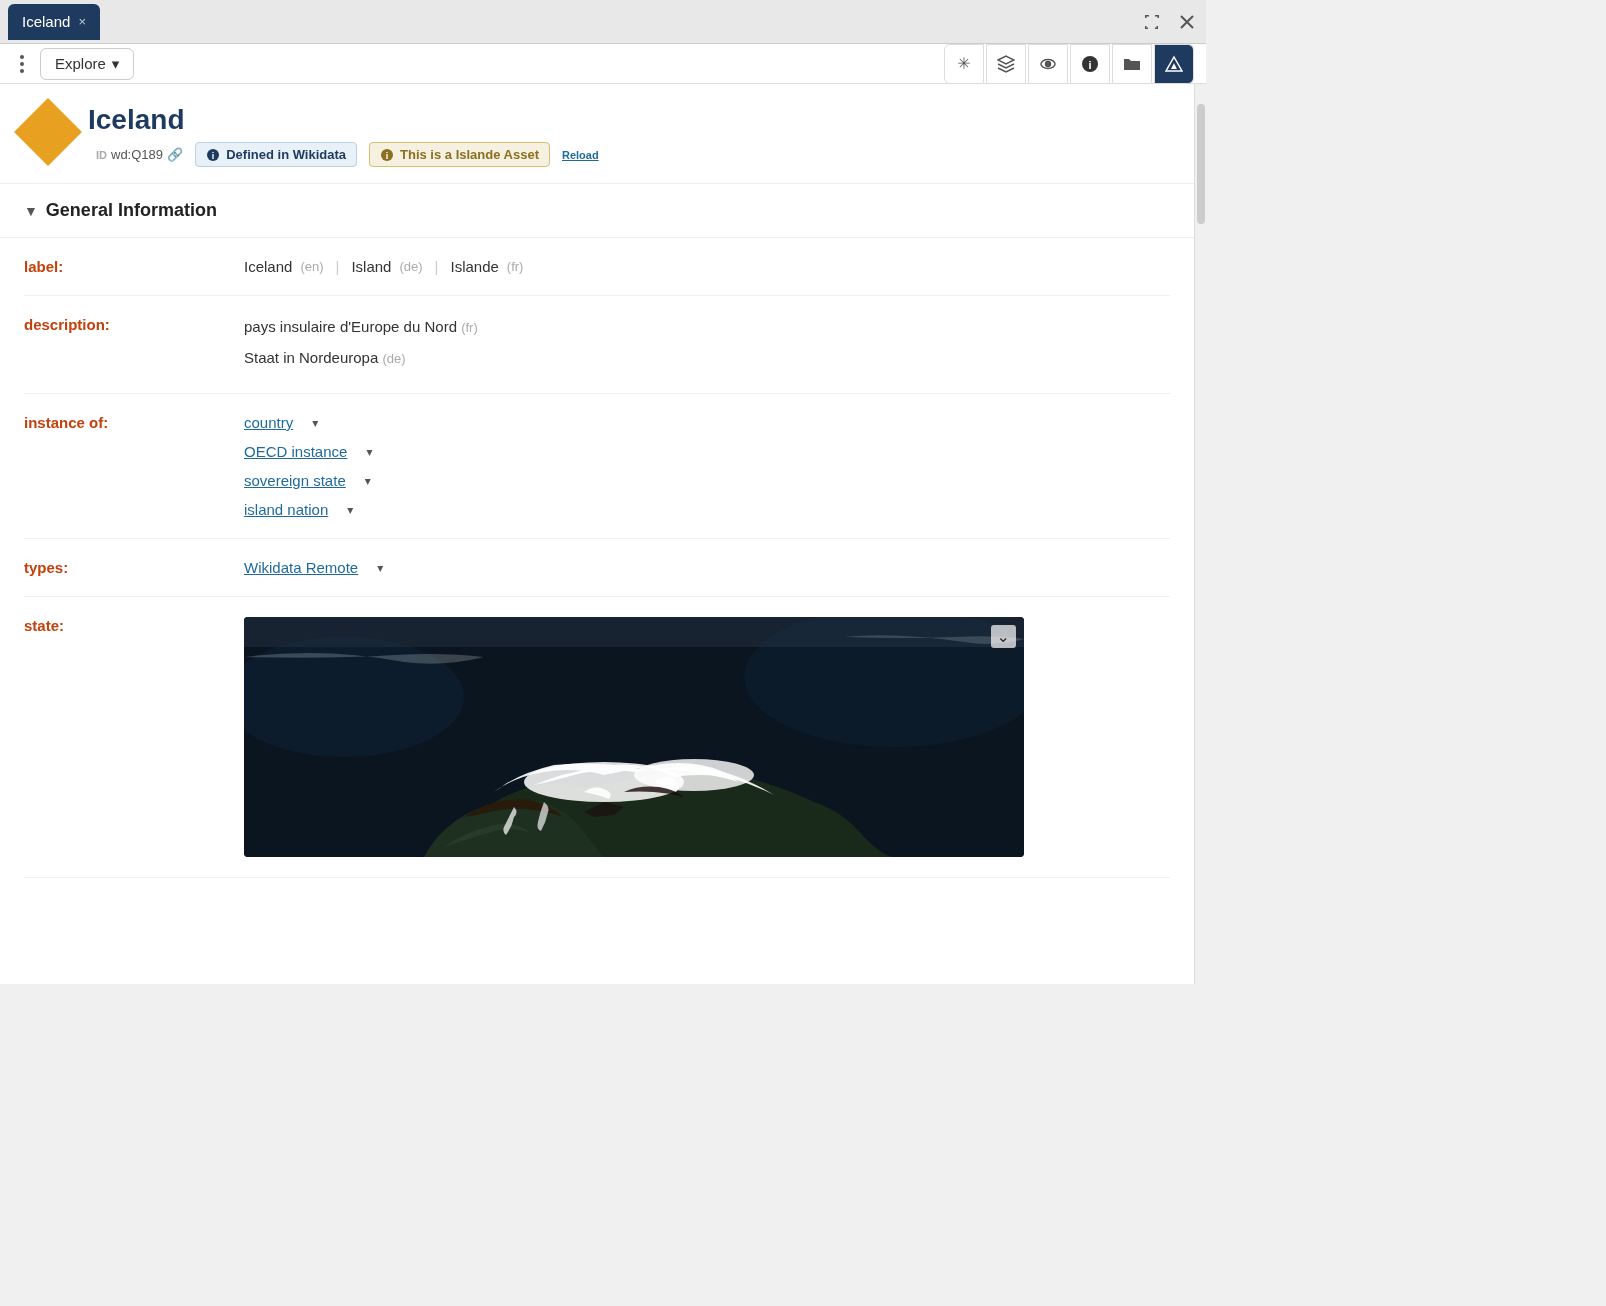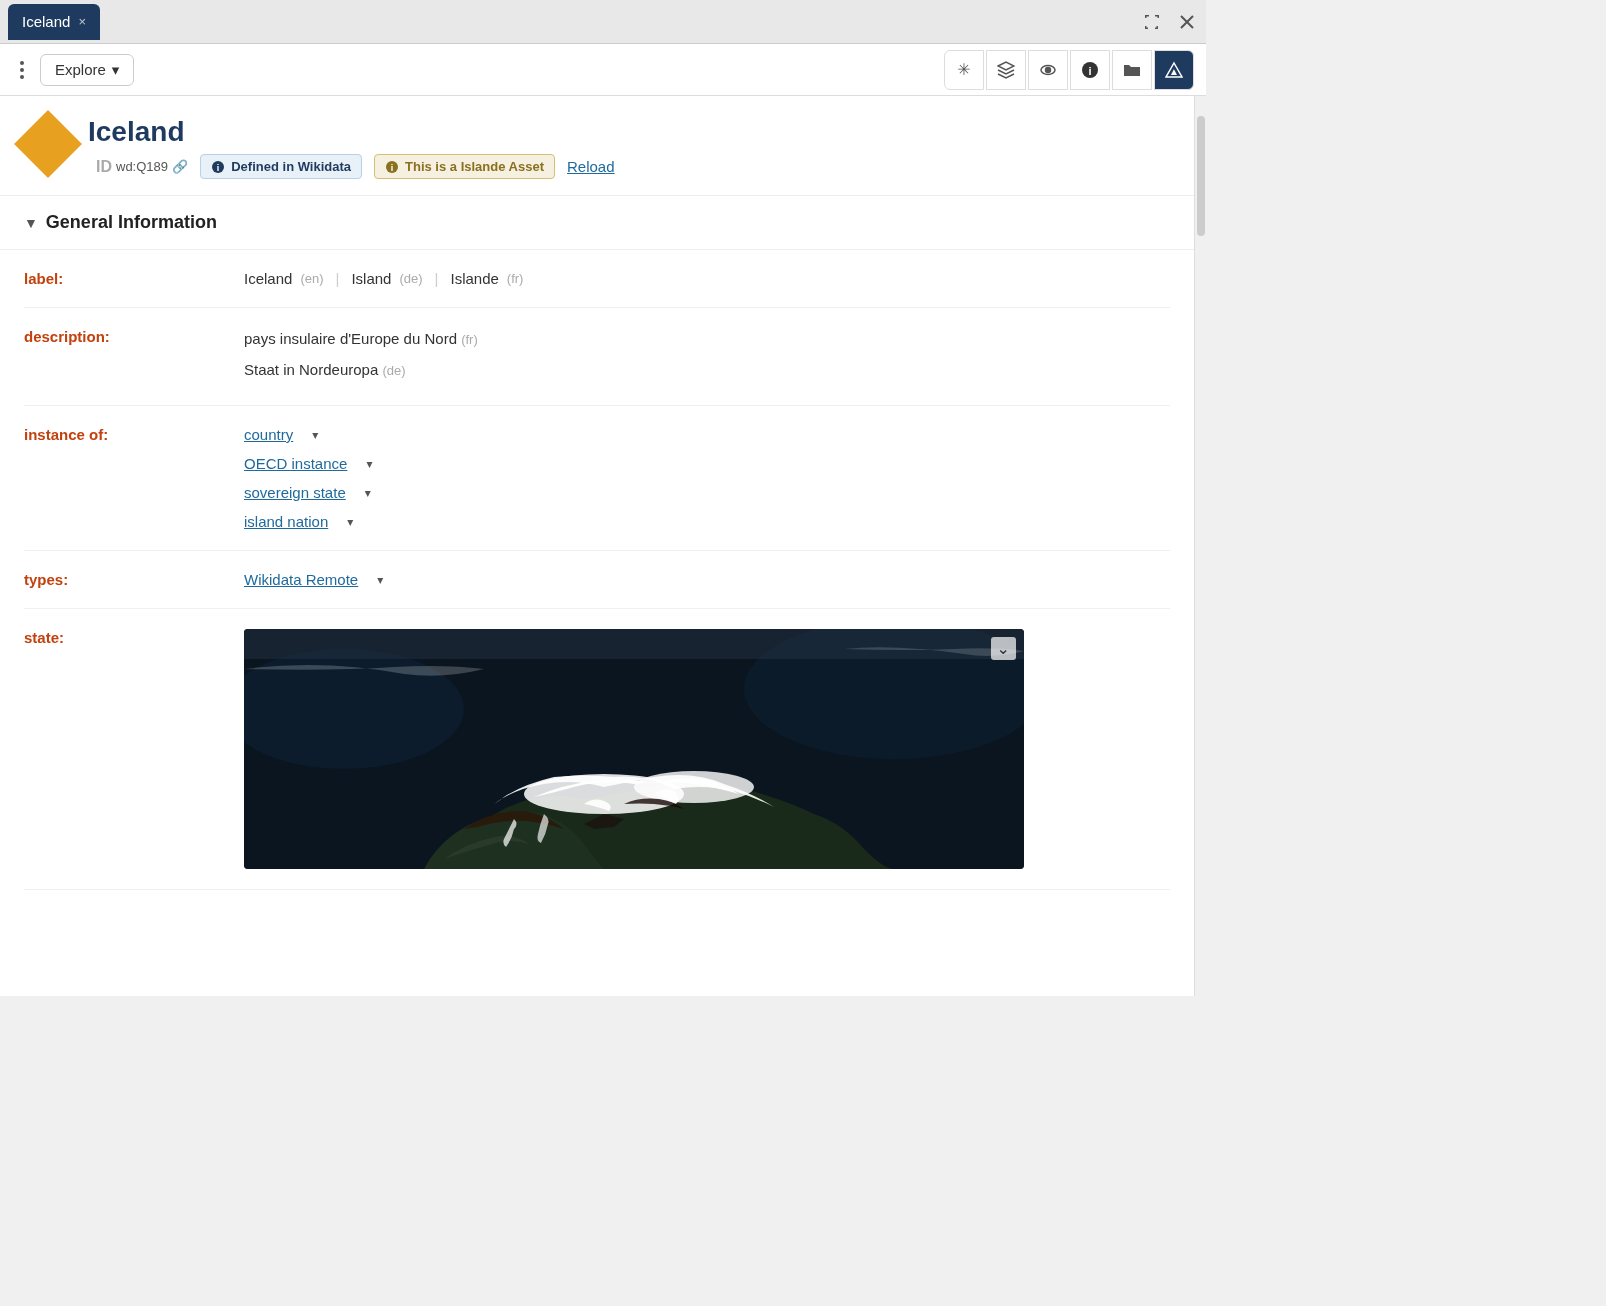--- a/index.html
+++ b/index.html
@@ -52,21 +52,21 @@
     }
 
     
     .toolbar {
       display: flex;
       align-items: center;
       background: white;
       border-bottom: 1px solid #ddd;
       padding: 8px 12px;
       gap: 8px;
-      height: 52px;
+      height: 40px;
     }
     .dots-menu {
       display: flex;
       flex-direction: column;
       gap: 3px;
       padding: 6px 8px;
       cursor: pointer;
     }
     .dots-menu span {
       width: 4px;
@@ -166,21 +166,21 @@
       flex-wrap: wrap;
     }
     .asset-id {
       font-size: 13px;
       color: #888;
       display: flex;
       align-items: center;
       gap: 4px;
     }
     .asset-id-label {
-      font-size: 16px;
+      font-size: 11px;
       color: #aaa;
       font-weight: 600;
       text-transform: uppercase;
       padding-left: 8px;
     }
     .asset-id-value {
       font-size: 13px;
       color: #555;
     }
     .external-link-icon {
@@ -202,22 +202,22 @@
       color: #1e3a5f;
       border: 1px solid #b8d0e8;
     }
     .badge-remote {
       background: #f5f0e0;
       color: #8b7020;
       border: 1px solid #d4c070;
     }
     .reload-link {
       color: #1e6a9e;
-      font-size: 15px;
-      font-weight: 400;
+      font-size: 11px;
+      font-weight: 700;
       text-decoration: underline;
       cursor: pointer;
     }
 
     
     .section-header {
       display: flex;
       align-items: center;
       gap: 8px;
       padding: 16px 24px;

